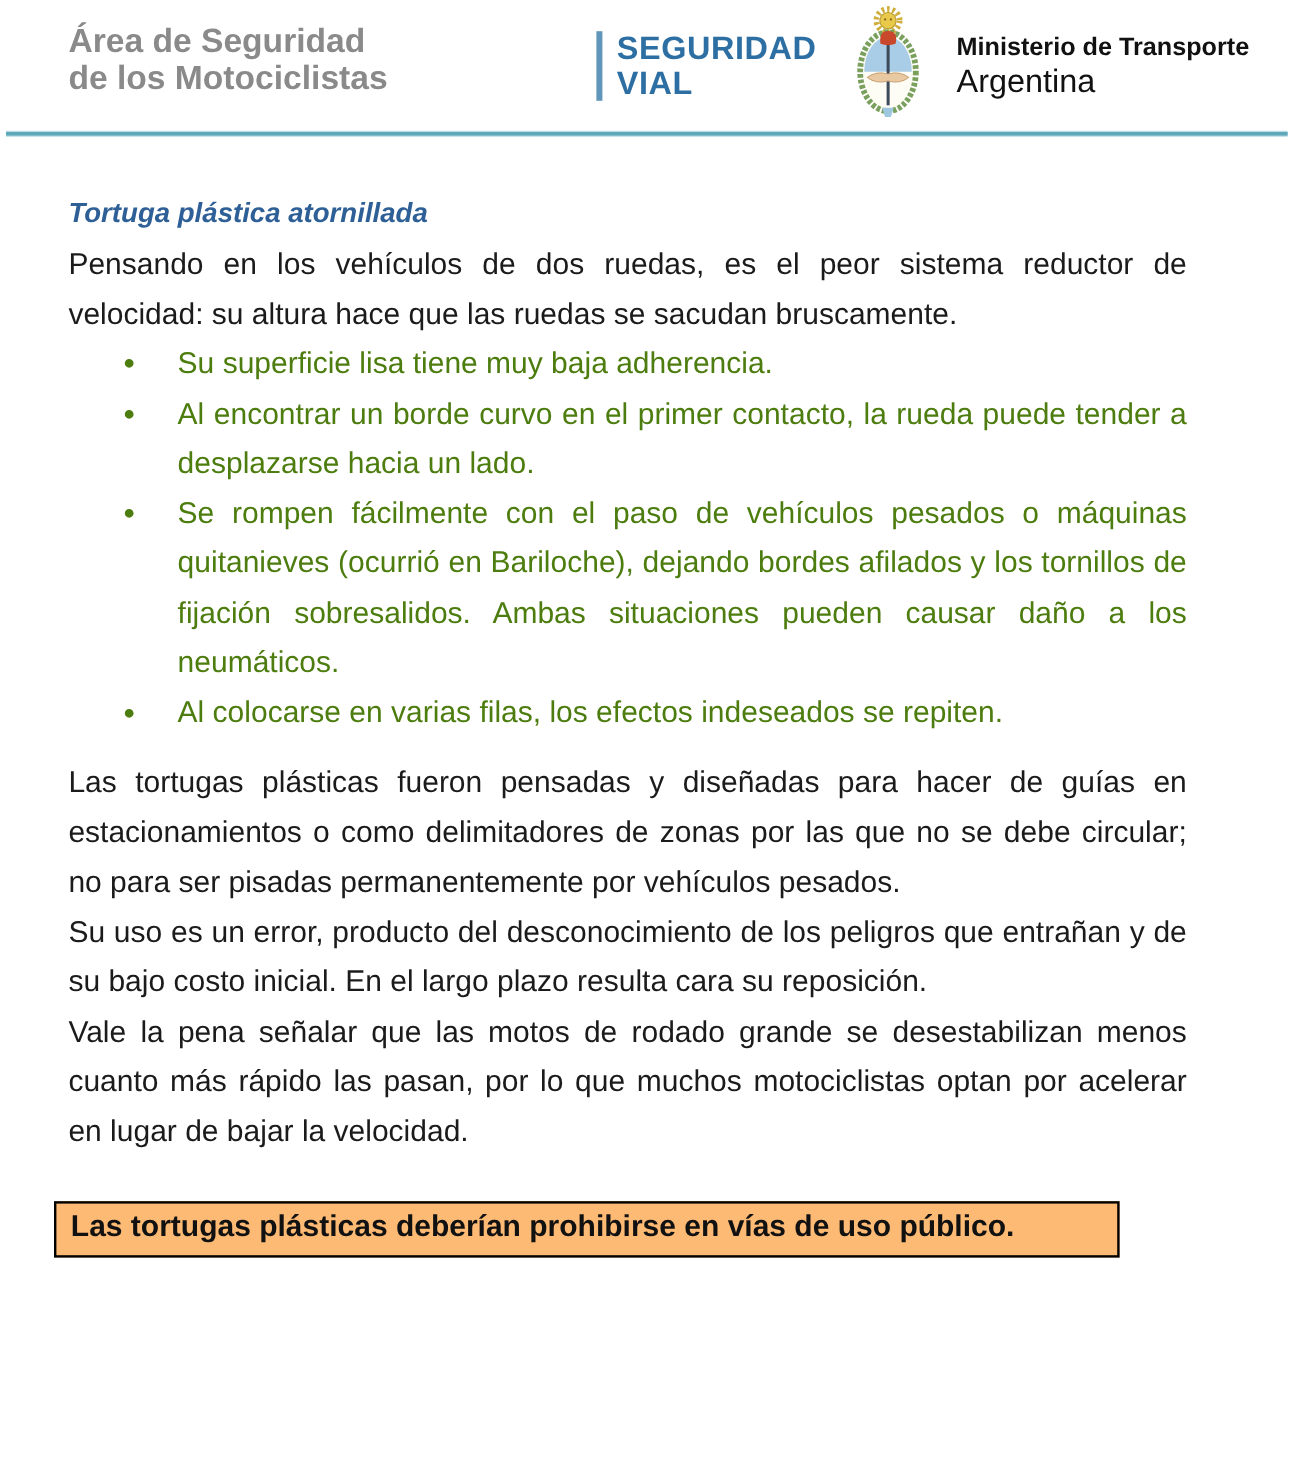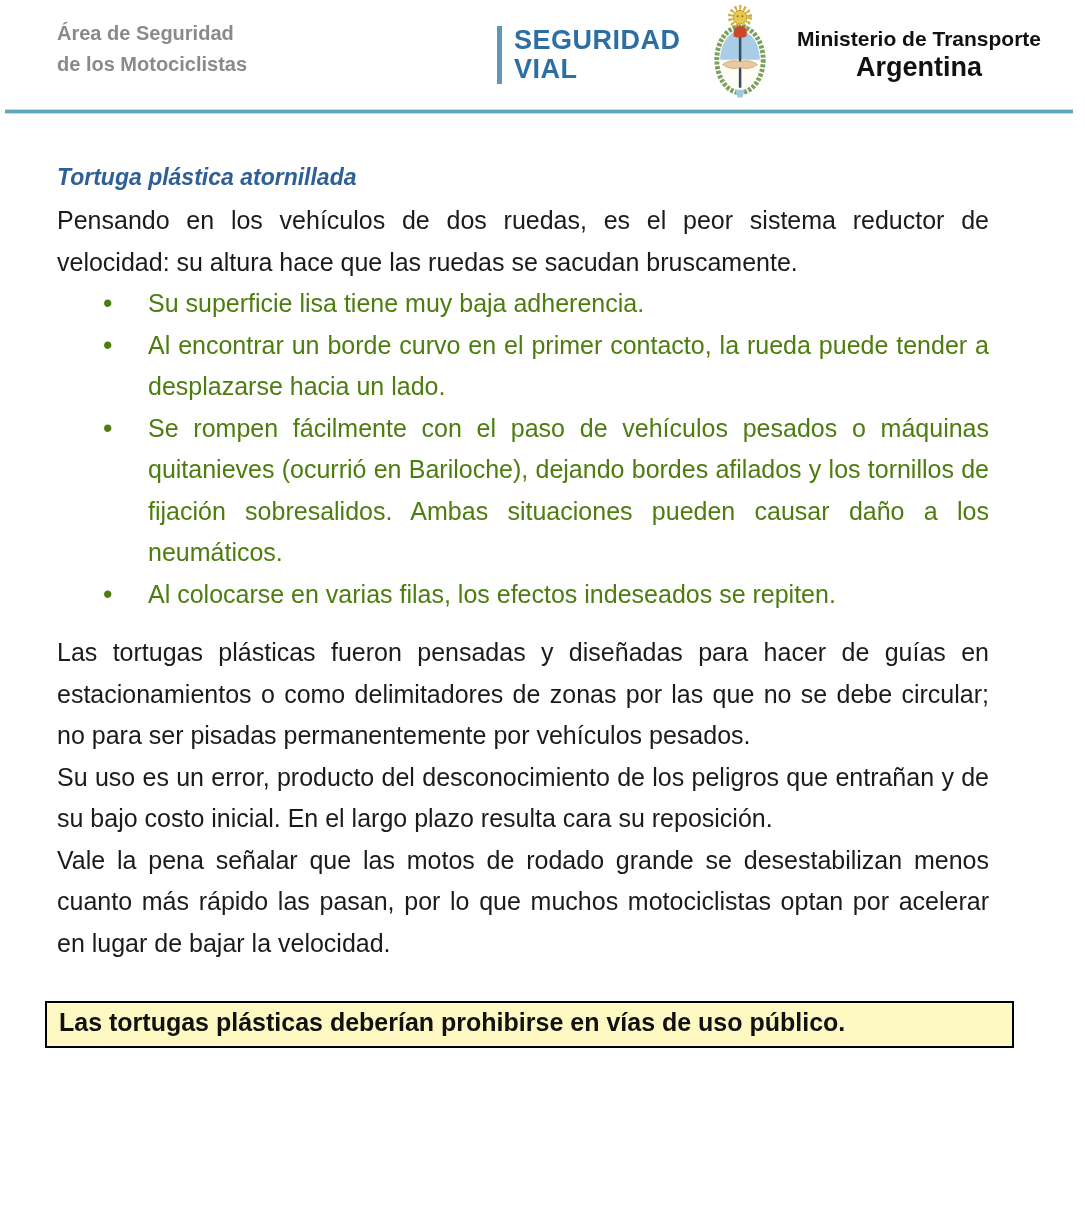--- a/index.html
+++ b/index.html
@@ -10,37 +10,37 @@
     background: #ffffff;
     font-family: "Liberation Sans", "DejaVu Sans", sans-serif;
     color: #1b1b1b;
     overflow: hidden;
   }
 
   
   .header { position: absolute; top: 0; left: 0; width: 100%; height: 112px; }
   .header-left {
     position: absolute; left: 57px; top: 18px;
-    font-size: 20px; font-weight: 700; line-height: 31px; color: #8a8a8a;
+    font-size: 28px; font-weight: 700; line-height: 31px; color: #8a8a8a;
   }
   .header-center {
     position: absolute; left: 497px; top: 26px;
     display: flex; align-items: stretch;
   }
   .logo-bar { width: 5px; background: #6096ba; margin-right: 12px; }
   .logo-text {
     font-size: 27px; font-weight: 800; line-height: 29px;
     letter-spacing: 0.5px; color: #2d6fa3;
   }
   .header-right {
     position: absolute; right: 44px; top: 4px;
     display: flex; align-items: center; gap: 28px;
   }
   .ministry-text .line1 { font-size: 21px; font-weight: 600; color: #111; line-height: 27px; }
-  .ministry-text .line2 { font-size: 27px; font-weight: 700; color: #111; line-height: 31px; text-align: center; }
+  .ministry-text .line2 { font-size: 27px; font-weight: 400; color: #111; line-height: 31px; }
   .header-rule {
     position: absolute; top: 110px; left: 5px; right: 12px; height: 3px;
     background: #5fa8ba;
     box-shadow: 0 1px 0 #bcdde6, 0 -1px 0 #bcdde6;
   }
 
   
   .content { position: absolute; top: 113px; left: 0; right: 0; padding: 50px 96px 0 57px; }
   .doc-title {
     font-size: 23px; font-weight: 700; font-style: italic;
@@ -56,23 +56,23 @@
     font-size: 25px; line-height: 41.5px; text-align: justify; color: #4d7c0f;
   }
   ul.bullets li::before {
     content: "\2022";
     position: absolute; left: 46px; top: 0;
     font-size: 27px;
   }
   .para-block { margin-top: 17px; }
   .highlight-box {
     margin: 37px 0 0 -12px;
-    width: 969px;
+    width: 888px;
     border: 2px solid #000;
-    background: #fef9c3;
+    background: #fdba74;
     padding: 5px 12px 9px 12px;
     font-size: 25px; font-weight: 700; color: #111;
     box-sizing: border-box;
   }
 </style>
 </head>
 <body>
 
 <div class="page">
 

